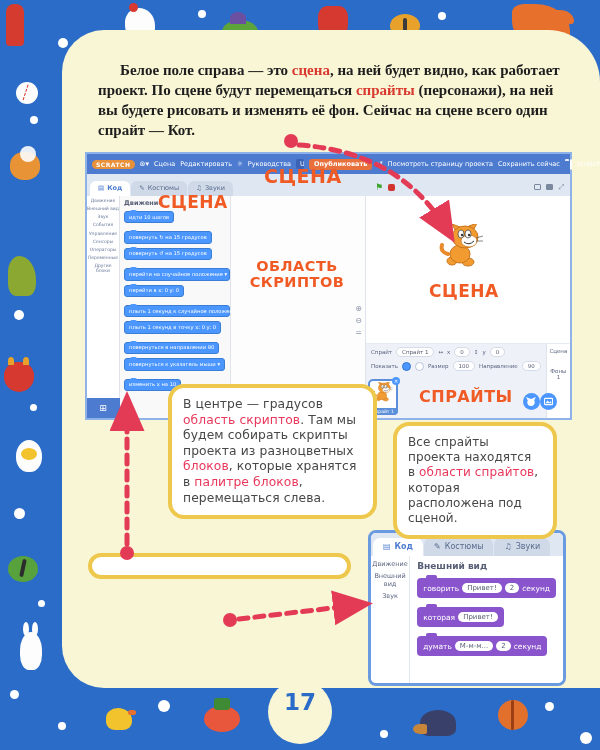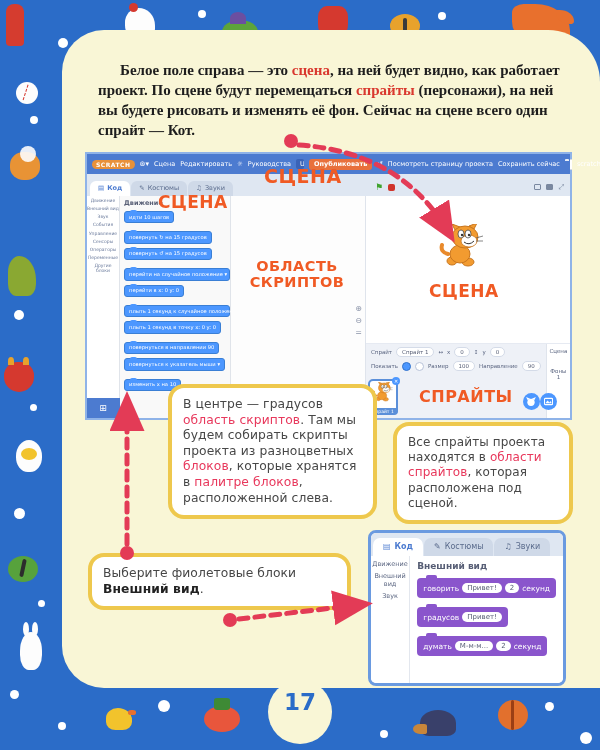--- a/index.html
+++ b/index.html
@@ -128,21 +128,21 @@
   .ann-scripts { left:233px; top:258px; width:128px; font-size:14.5px; text-align:center; line-height:1.12; }
   .ann-stage { left:429px; top:281px; font-size:17px; }
   .ann-sprites { left:419px; top:387px; font-size:16px; }
 
   
   .co { position:absolute; background:#fff; border:4px solid #eec84d; border-radius:16px;
     padding:9px 11px; font-size:12.3px; line-height:1.27; color:#474747; z-index:5; letter-spacing:.1px; }
   .co .rd { color:#e8385c; }
   .co .bd { font-weight:bold; color:#222; }
   .co-center { left:168px; top:384px; width:209px; }
-  .co-right { left:393px; top:422px; width:180px; font-size:12px; }
+  .co-right { left:393px; top:422px; width:164px; font-size:12px; }
   .co-bottom { left:88px; top:553px; width:263px; }
   .co-bottom p { margin-bottom:6px; }
   .co-bottom p:last-child { margin-bottom:0; }
 
   
   .mini { position:absolute; left:368px; top:530px; width:198px; height:156px; background:#fff;
     border:3px solid #6a9ae0; border-radius:8px; overflow:hidden; display:flex; flex-direction:column; z-index:4; }
   .m-tabs { height:23px; background:#dfe7f2; display:flex; align-items:flex-end; gap:1px; padding-left:2px;
     font-size:8px; color:#5a6b8c; }
   .m-tab { padding:4px 10px 5px; border-radius:7px 7px 0 0; display:flex; gap:4px; align-items:center; background:#cfd9e8; }
@@ -361,26 +361,25 @@
     </div>
   </div>
 </div>
 
 <div class="ann ann-menu">СЦЕНА</div>
 <div class="ann ann-blocks">СЦЕНА</div>
 <div class="ann ann-scripts">ОБЛАСТЬ СКРИПТОВ</div>
 <div class="ann ann-stage">СЦЕНА</div>
 <div class="ann ann-sprites">СПРАЙТЫ</div>
 
-<div class="co co-center"><span>В центре — градусов </span><span class="rd">область скриптов</span><span>. Там мы будем собирать скрипты проекта из разноцветных </span><span class="rd">блоков</span><span>, которые хранятся в </span><span class="rd">палитре блоков</span><span>, расположенной слева.</span></div>
+<div class="co co-center"><span>В центре — градусов </span><span class="rd">область скриптов</span><span>. Там мы будем собирать скрипты проекта из разноцветных </span><span class="rd">блоков</span><span>, которые хранятся в </span><span class="rd">палитре блоков</span><span>, перемещаться слева.</span></div>
 
 <div class="co co-right"><span>Все спрайты проекта находятся в </span><span class="rd">области спрайтов</span><span>, которая расположена под сценой.</span></div>
 
 <div class="co co-bottom">
-  <p><span>Выберите фиолетовые блоки </span><span class="bd">Внешний вид</span><span>.</span></p>
 </div>
 
 <div class="mini">
   <div class="m-tabs">
     <span class="m-tab active">
         <span>▤</span>
         <span>Код</span>
       </span>
     <span class="m-tab">
         <span>✎</span>
@@ -400,21 +399,21 @@
     </div>
     <div class="m-blocks">
       <div class="m-h">Внешний вид</div>
       <div class="mblk" style="margin-top:0">
         <span>говорить</span>
           <span class="oval">Привет!</span>
           <span class="oval">2</span>
           <span>секунд</span>
       </div>
       <div class="mblk">
-        <span>градусов</span>
+        <span>которая</span>
           <span class="oval">Привет!</span>
       </div>
       <div class="mblk">
         <span>думать</span>
           <span class="oval">М-м-м...</span>
           <span class="oval">2</span>
           <span>секунд</span>
       </div>
     </div>
   </div>

